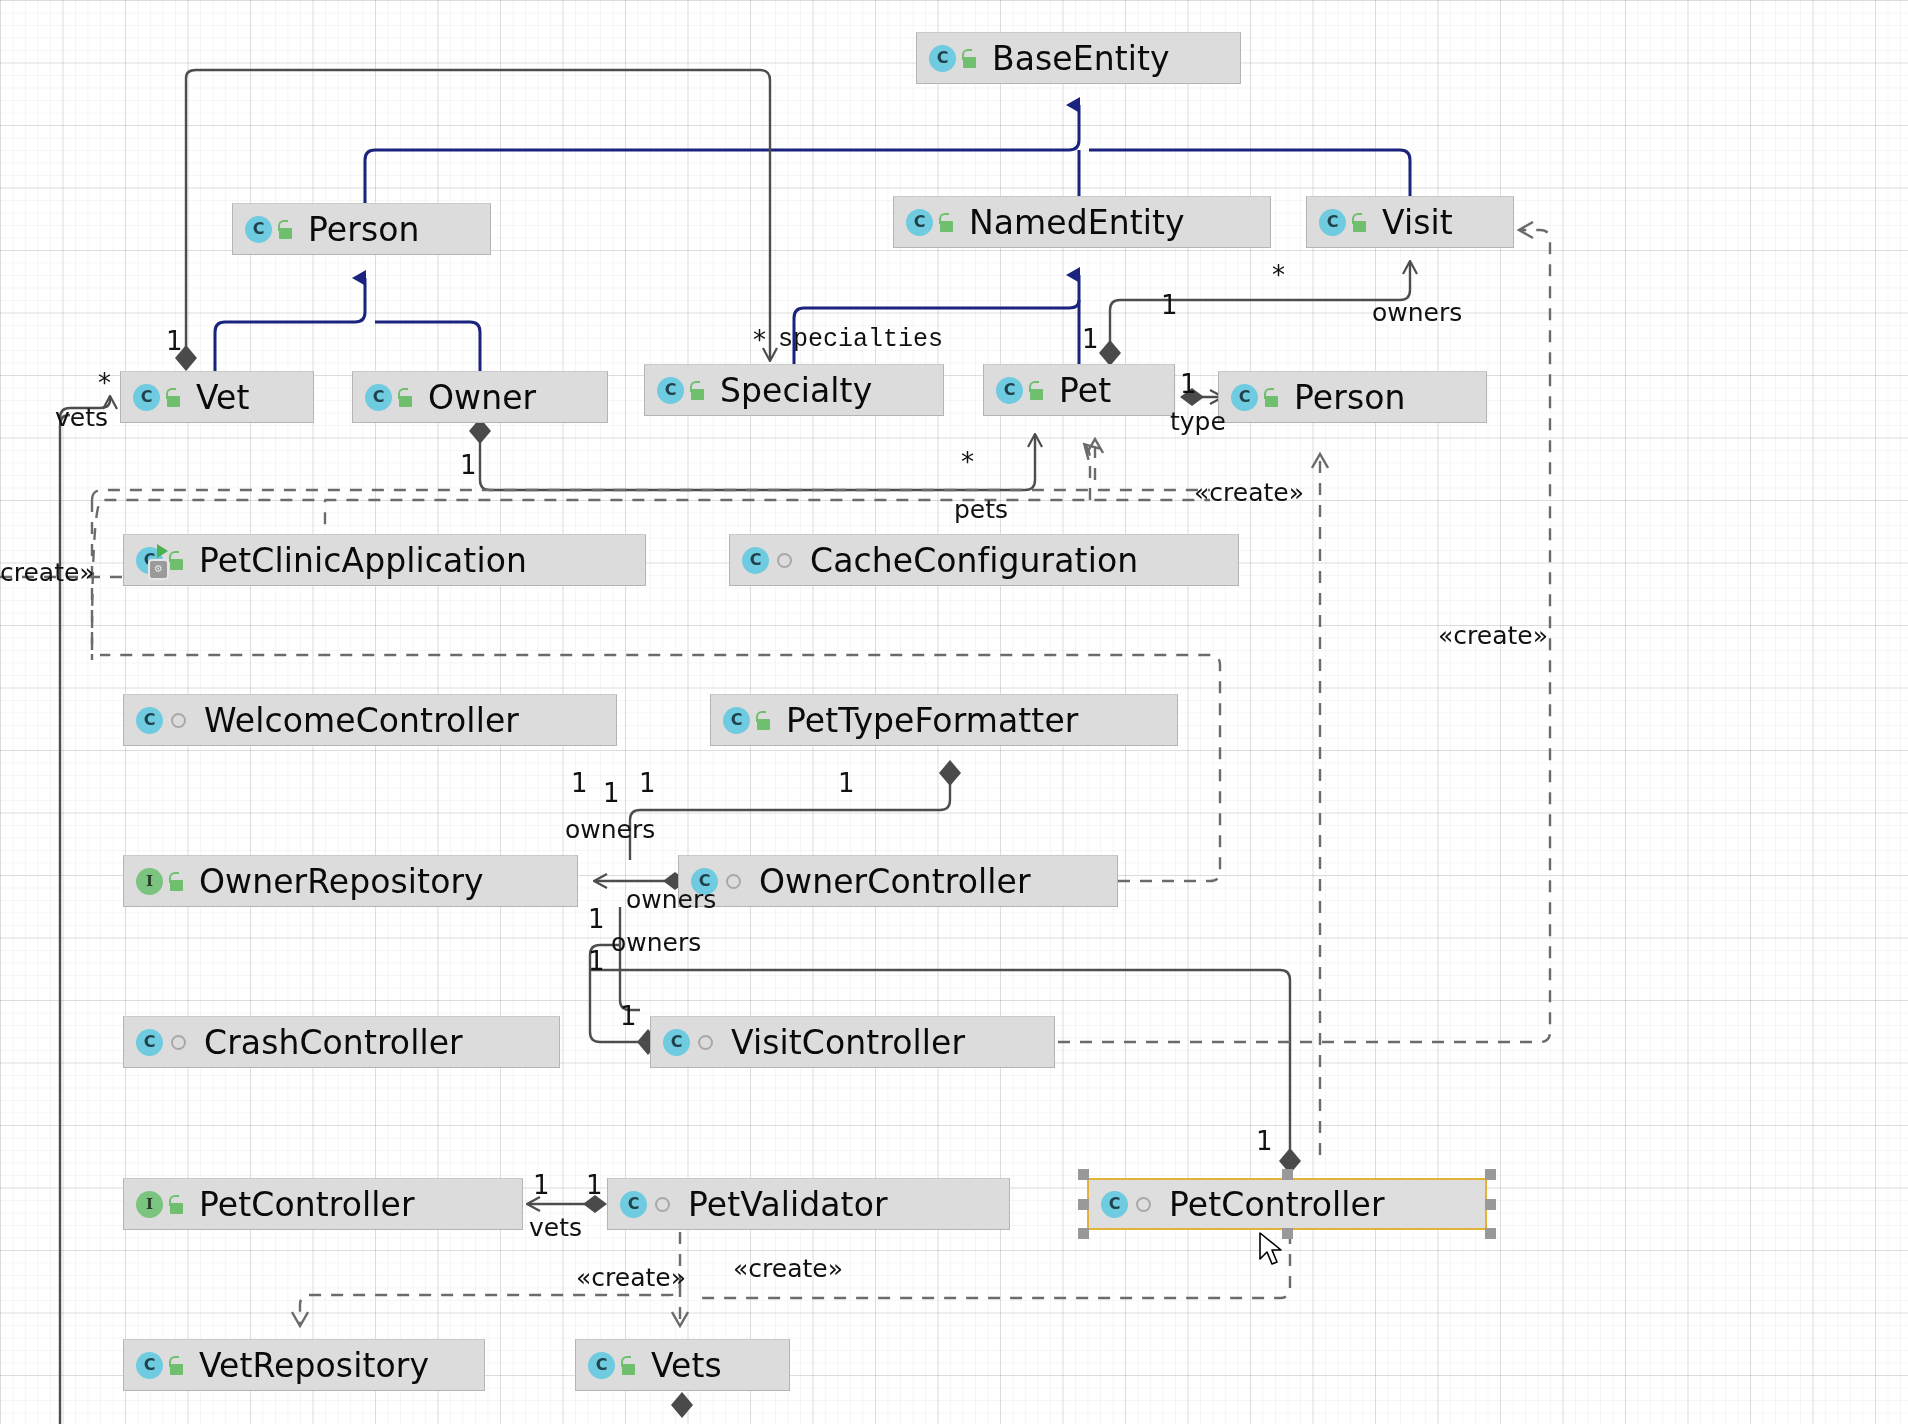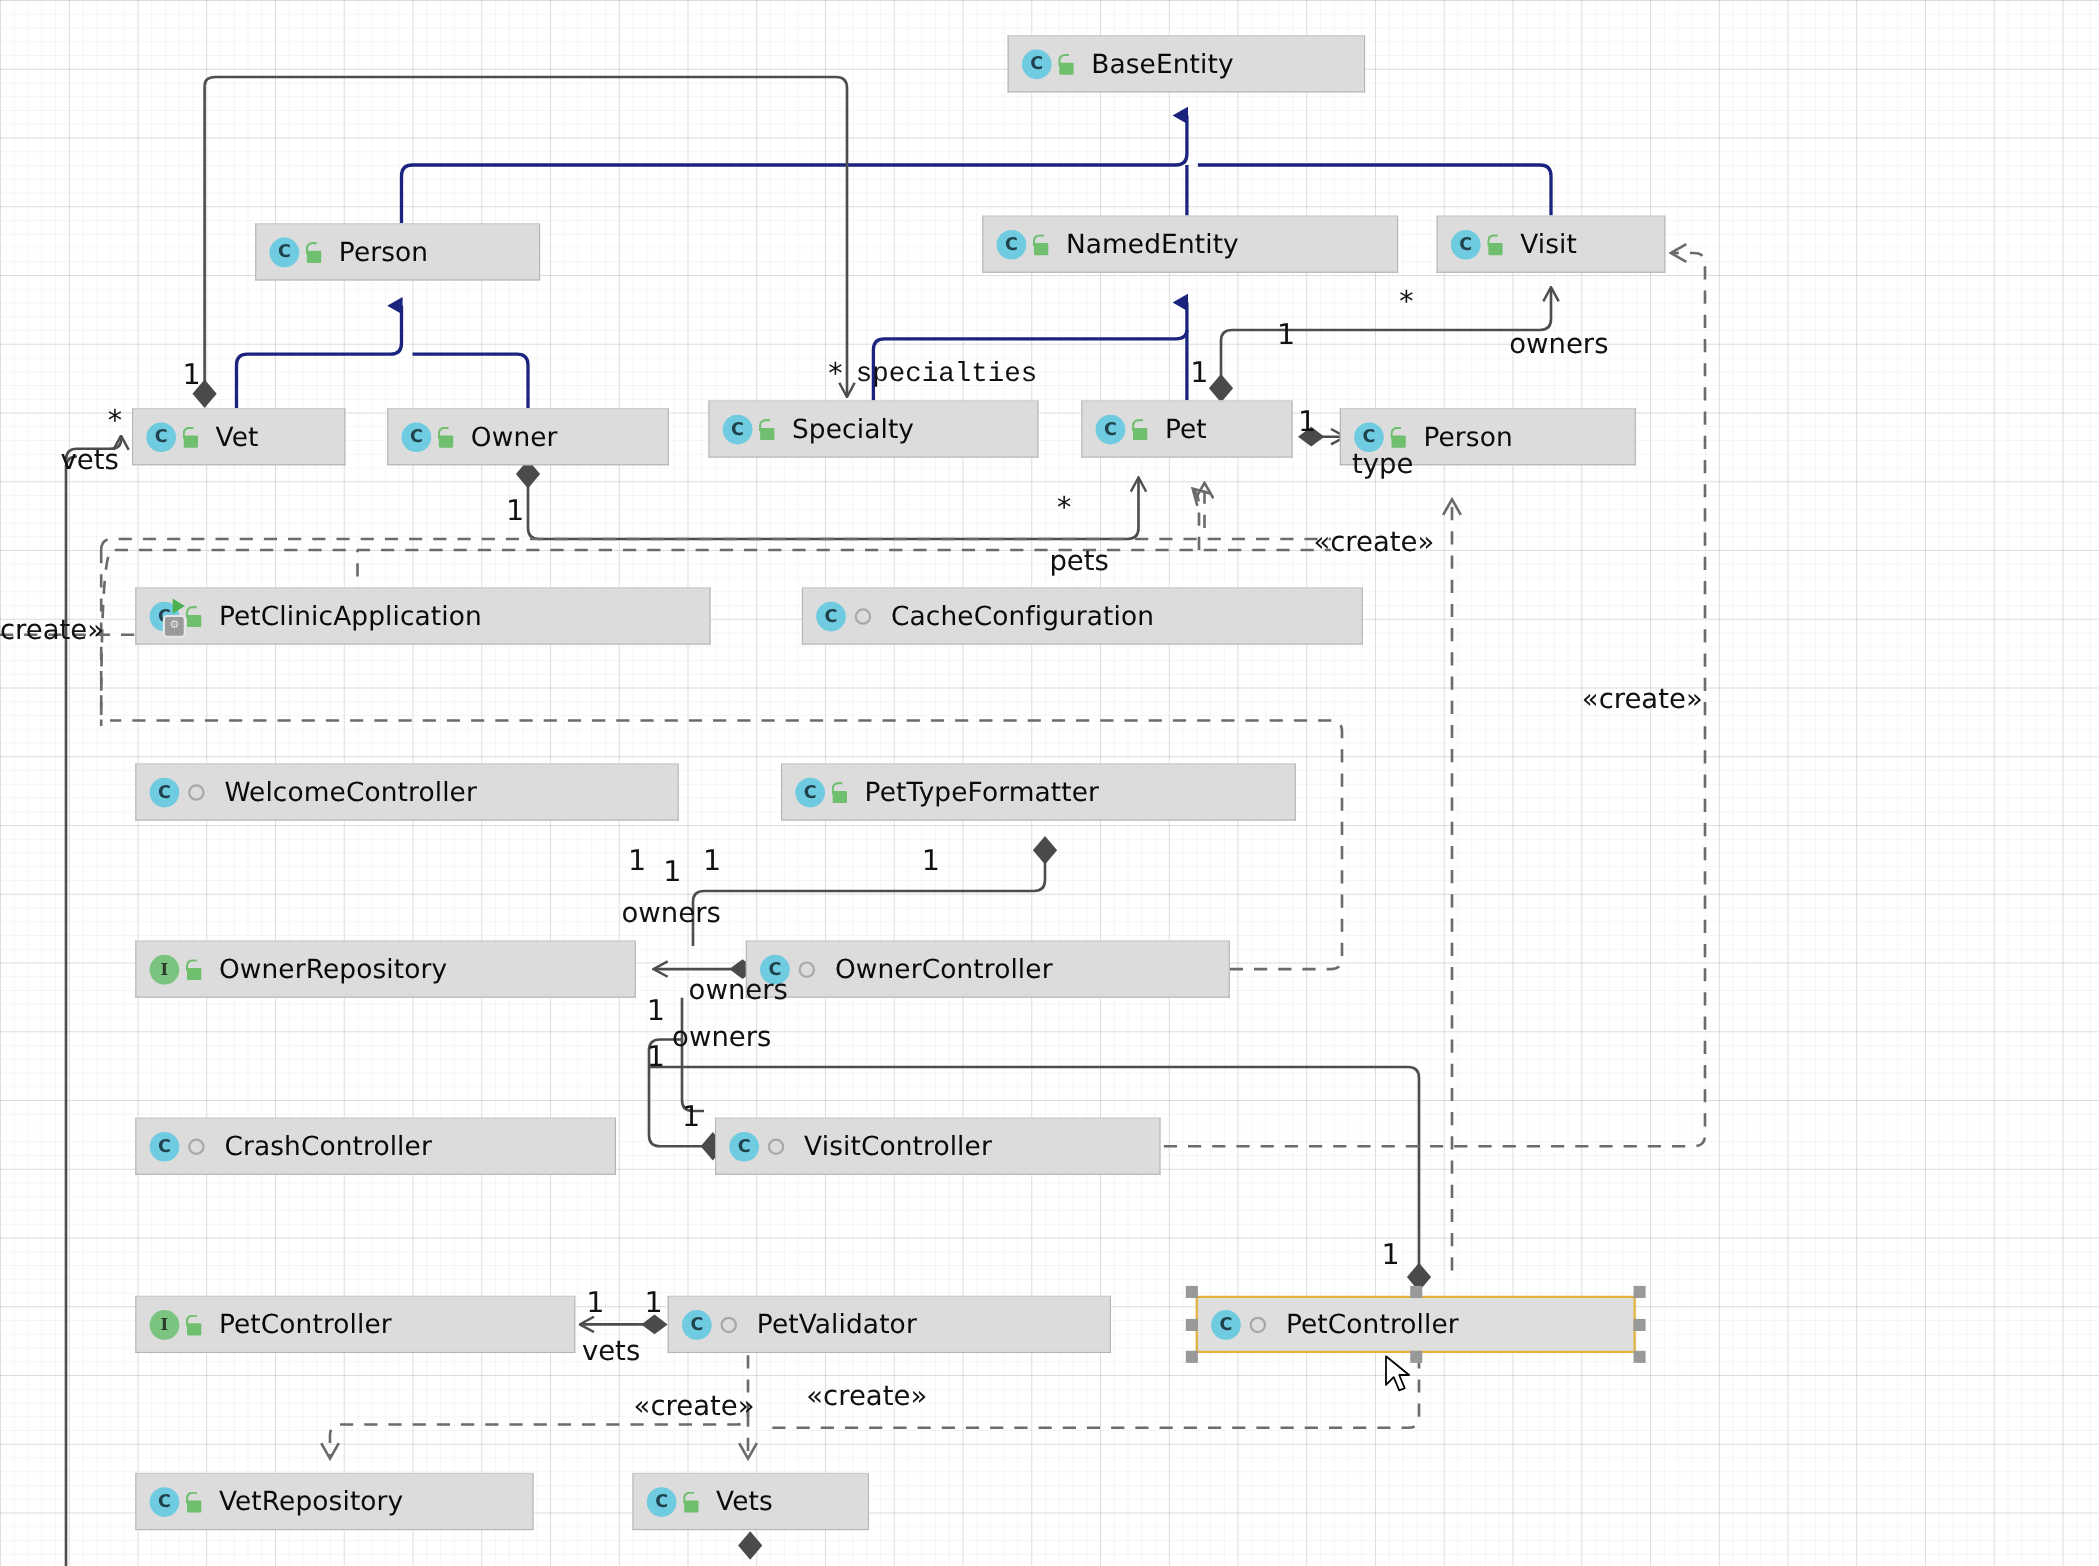--- a/index.html
+++ b/index.html
@@ -51,21 +51,21 @@
     border-top: 1px solid #cacaca;
     padding: 0 14px 0 12px;
     height: 52px;
     white-space: nowrap;
   }
   .node.selected {
     border: 2px solid #e3b23c;
     background: #dedede;
   }
   .node .nm {
-    font-size: 24px;
+    font-size: 33px;
     color: #0a0a0a;
     letter-spacing: 0.1px;
     line-height: 1;
     font-weight: 400;
   }
   .icons {
     display: flex;
     align-items: center;
     gap: 5px;
     margin-right: 15px;
@@ -473,21 +473,21 @@
       <div class="lbl" style="left: 55px; top: 405px;">vets</div>
       <div class="lbl stereo" style="left: 0px; top: 560px;">create»</div>
       <div class="lbl mult" style="left: 166px; top: 328px;">1</div>
       <div class="lbl mult" style="left: 460px; top: 452px;">1</div>
       <div class="lbl mult" style="left: 753px; top: 327px;">*</div>
       <div class="lbl" style="left: 778px; top: 327px; font-family: Liberation Mono, monospace;">specialties</div>
       <div class="lbl mult" style="left: 1082px; top: 326px;">1</div>
       <div class="lbl mult" style="left: 961px; top: 449px;">*</div>
       <div class="lbl" style="left: 954px; top: 497px;">pets</div>
       <div class="lbl mult" style="left: 1180px; top: 371px;">1</div>
-      <div class="lbl" style="left: 1229px; top: 409px;">type</div>
+      <div class="lbl" style="left: 1170px; top: 409px;">type</div>
       <div class="lbl mult" style="left: 1161px; top: 292px;">1</div>
       <div class="lbl mult" style="left: 1272px; top: 262px;">*</div>
       <div class="lbl" style="left: 1372px; top: 300px;">owners</div>
       <div class="lbl stereo" style="left: 1194px; top: 480px;">«create»</div>
       <div class="lbl stereo" style="left: 1438px; top: 623px;">«create»</div>
       <div class="lbl mult" style="left: 838px; top: 770px;">1</div>
       <div class="lbl mult" style="left: 571px; top: 770px;">1</div>
       <div class="lbl mult" style="left: 603px; top: 780px;">1</div>
       <div class="lbl mult" style="left: 639px; top: 770px;">1</div>
       <div class="lbl" style="left: 565px; top: 817px;">owners</div>

